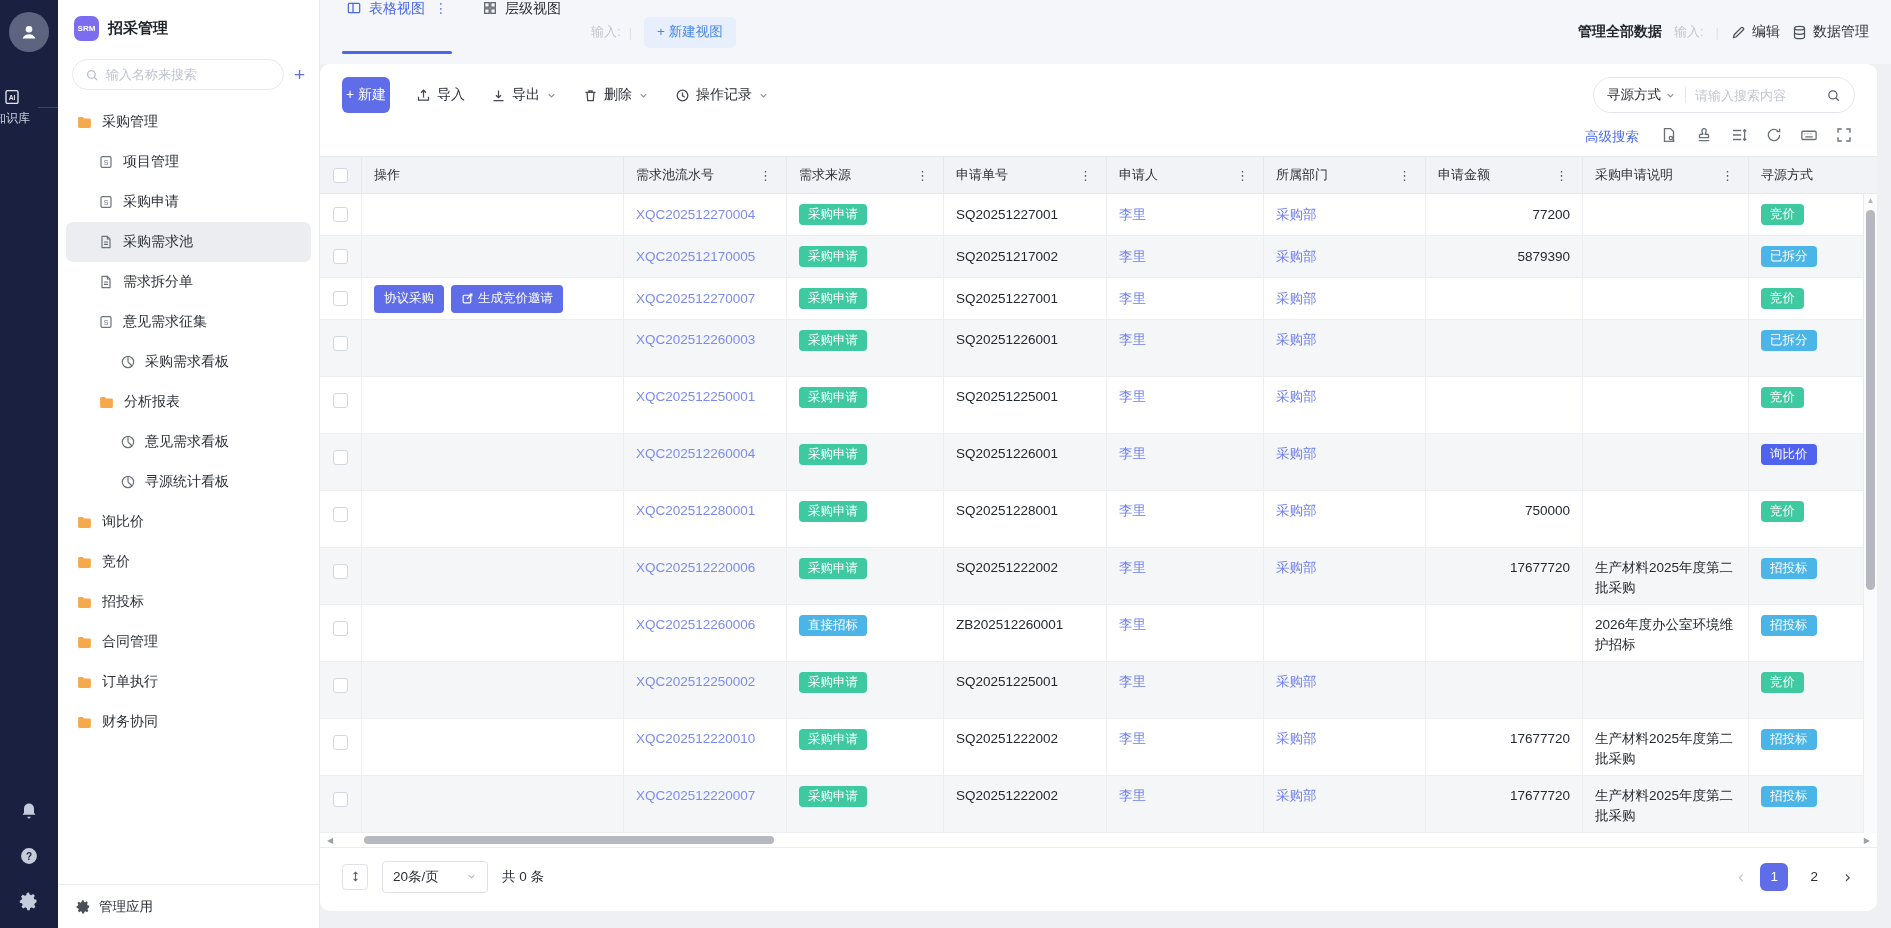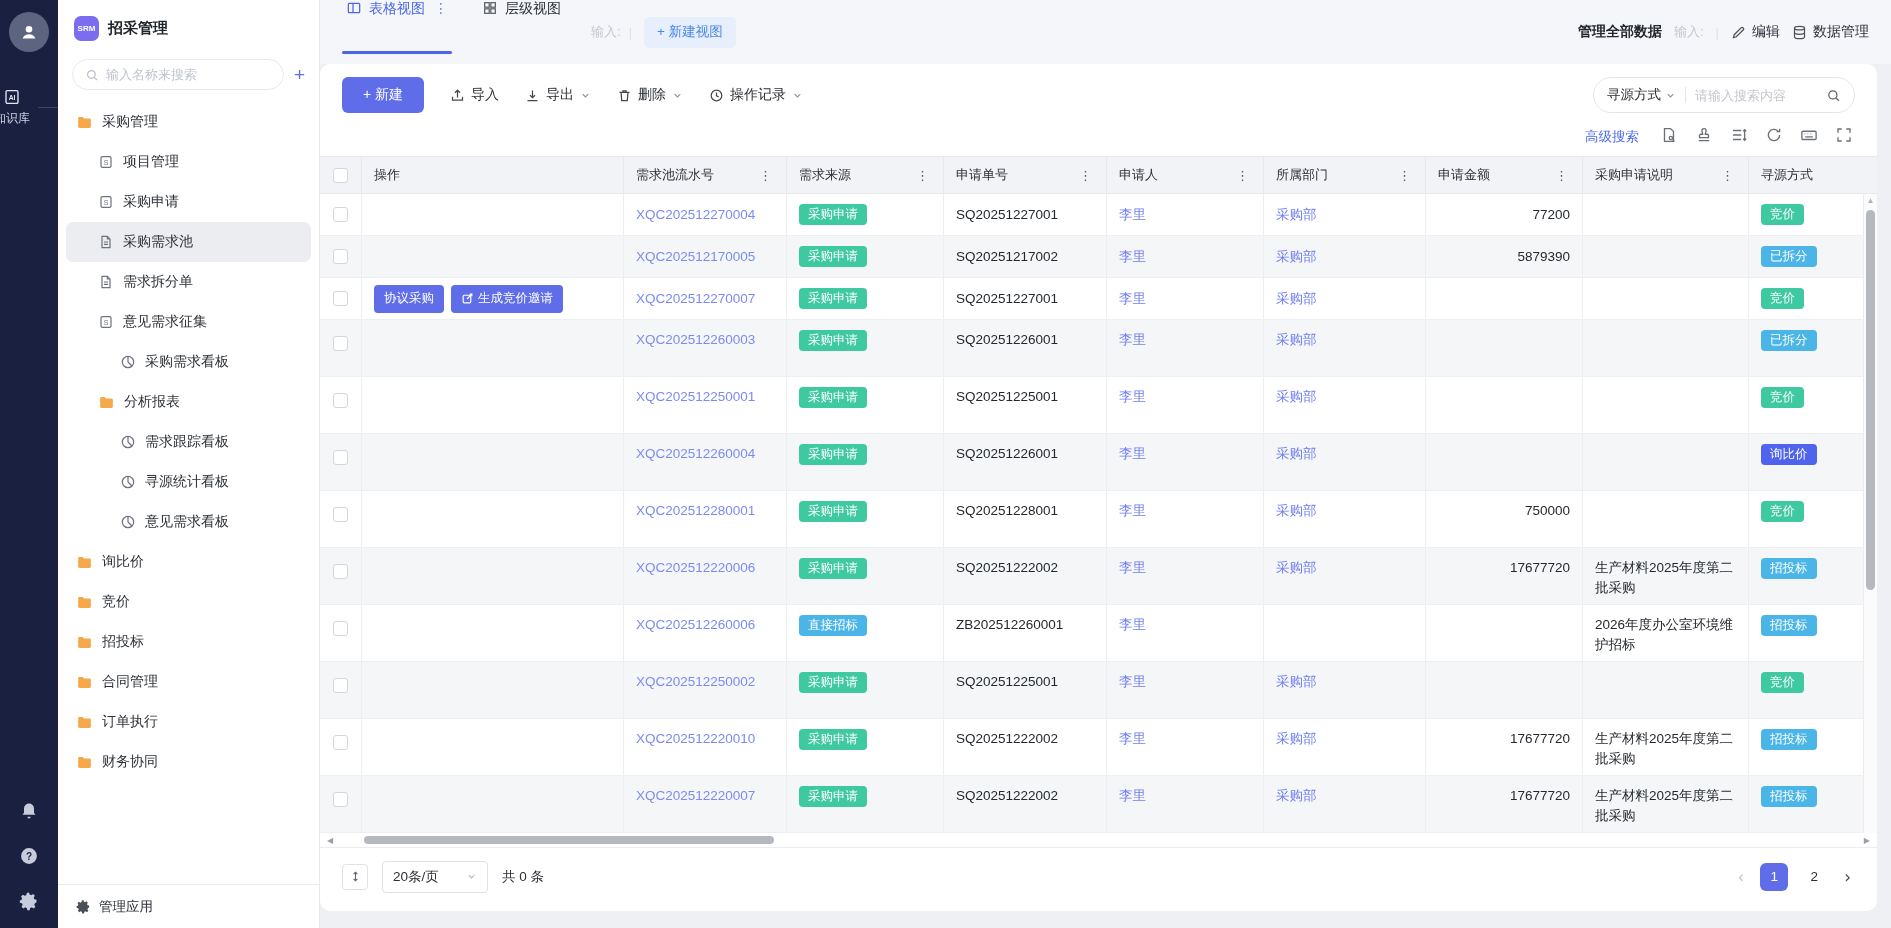--- a/index.html
+++ b/index.html
@@ -52,21 +52,21 @@
   .ghost { color:#c3c7d0; font-size:13px; margin-right:8px; }
   .pipe { color:#dfe1e8; margin-right:12px; }
   .newview-btn { background:#e7effc; color:#4a86e8; border:none; border-radius:5px; height:31px; padding:0 13px; font-size:13.5px; cursor:pointer; font-family:inherit; }
   .tabbar-right { margin-left:auto; display:flex; align-items:center; gap:12px; }
   .manage-all { font-weight:bold; font-size:14px; color:#23272e; }
   .tb-action { display:flex; align-items:center; gap:6px; font-size:14px; color:#2c3038; cursor:pointer; }
   .tb-action .ic { color:#4b5058; }
 
   .card { flex:1; background:#fff; border-radius:10px; margin:0 14px 17px 0; display:flex; flex-direction:column; overflow:hidden; }
   .toolbar { display:flex; align-items:center; gap:26px; padding:13px 22px 11px; flex-shrink:0; }
-  .btn-primary { background:#5f6ee8; color:#fff; border:none; border-radius:6px; height:36px; padding:0 21px; font-size:14px; display:flex; align-items:center; gap:6px; cursor:pointer; font-family:inherit; }
+  .btn-primary { background:#5f6ee8; color:#fff; border:none; border-radius:6px; height:36px; padding:0 4px; font-size:14px; display:flex; align-items:center; gap:6px; cursor:pointer; font-family:inherit; }
   .tool { display:flex; align-items:center; gap:6px; font-size:14px; color:#2b2f36; cursor:pointer; background:none; border:none; font-family:inherit; }
   .tool .ic { color:#44484f; }
   .tool .chev { color:#8a8f98; }
   .search-pill { margin-left:auto; width:262px; height:36px; border:1px solid #e3e5eb; border-radius:18px; display:flex; align-items:center; gap:9px; padding:0 13px; }
   .scope { display:flex; align-items:center; gap:4px; font-size:13.5px; color:#2b2f36; cursor:pointer; white-space:nowrap; }
   .search-pill .vline { width:1px; height:16px; background:#e3e5eb; }
   .search-pill input { flex:1; border:none; outline:none; font-size:13px; font-family:inherit; min-width:0; }
   .search-pill input::placeholder { color:#c2c6cf; }
   .search-pill .ic { color:#5d6269; cursor:pointer; }
 
@@ -307,39 +307,30 @@
           </span>
           <span class="menu-label">分析报表</span>
         </div>
         <div class="menu-item lvl2">
           <span class="ic">
             <svg width="16" height="16" viewBox="0 0 24 24" fill="none" stroke="currentColor" stroke-width="1.8">
               <circle cx="12" cy="12" r="8.5"></circle>
               <path d="M12 12V3.5M12 12l6 6"></path>
             </svg>
           </span>
-          <span class="menu-label">需求跟踪看板</span>
+          <span class="menu-label">意见需求看板</span>
         </div>
         <div class="menu-item lvl2">
           <span class="ic">
             <svg width="16" height="16" viewBox="0 0 24 24" fill="none" stroke="currentColor" stroke-width="1.8">
               <circle cx="12" cy="12" r="8.5"></circle>
               <path d="M12 12V3.5M12 12l6 6"></path>
             </svg>
           </span>
           <span class="menu-label">寻源统计看板</span>
-        </div>
-        <div class="menu-item lvl2">
-          <span class="ic">
-            <svg width="16" height="16" viewBox="0 0 24 24" fill="none" stroke="currentColor" stroke-width="1.8">
-              <circle cx="12" cy="12" r="8.5"></circle>
-              <path d="M12 12V3.5M12 12l6 6"></path>
-            </svg>
-          </span>
-          <span class="menu-label">意见需求看板</span>
         </div>
         <div class="menu-item lvl0">
           <span class="ic folder">
             <svg width="17" height="17" viewBox="0 0 24 24" fill="currentColor">
               <path d="M3 6.2A1.8 1.8 0 0 1 4.8 4.4h4.7l2 2h7.7A1.8 1.8 0 0 1 21 8.2v9.6a1.8 1.8 0 0 1-1.8 1.8H4.8A1.8 1.8 0 0 1 3 17.8z"></path>
             </svg>
           </span>
           <span class="menu-label">询比价</span>
         </div>
         <div class="menu-item lvl0">

